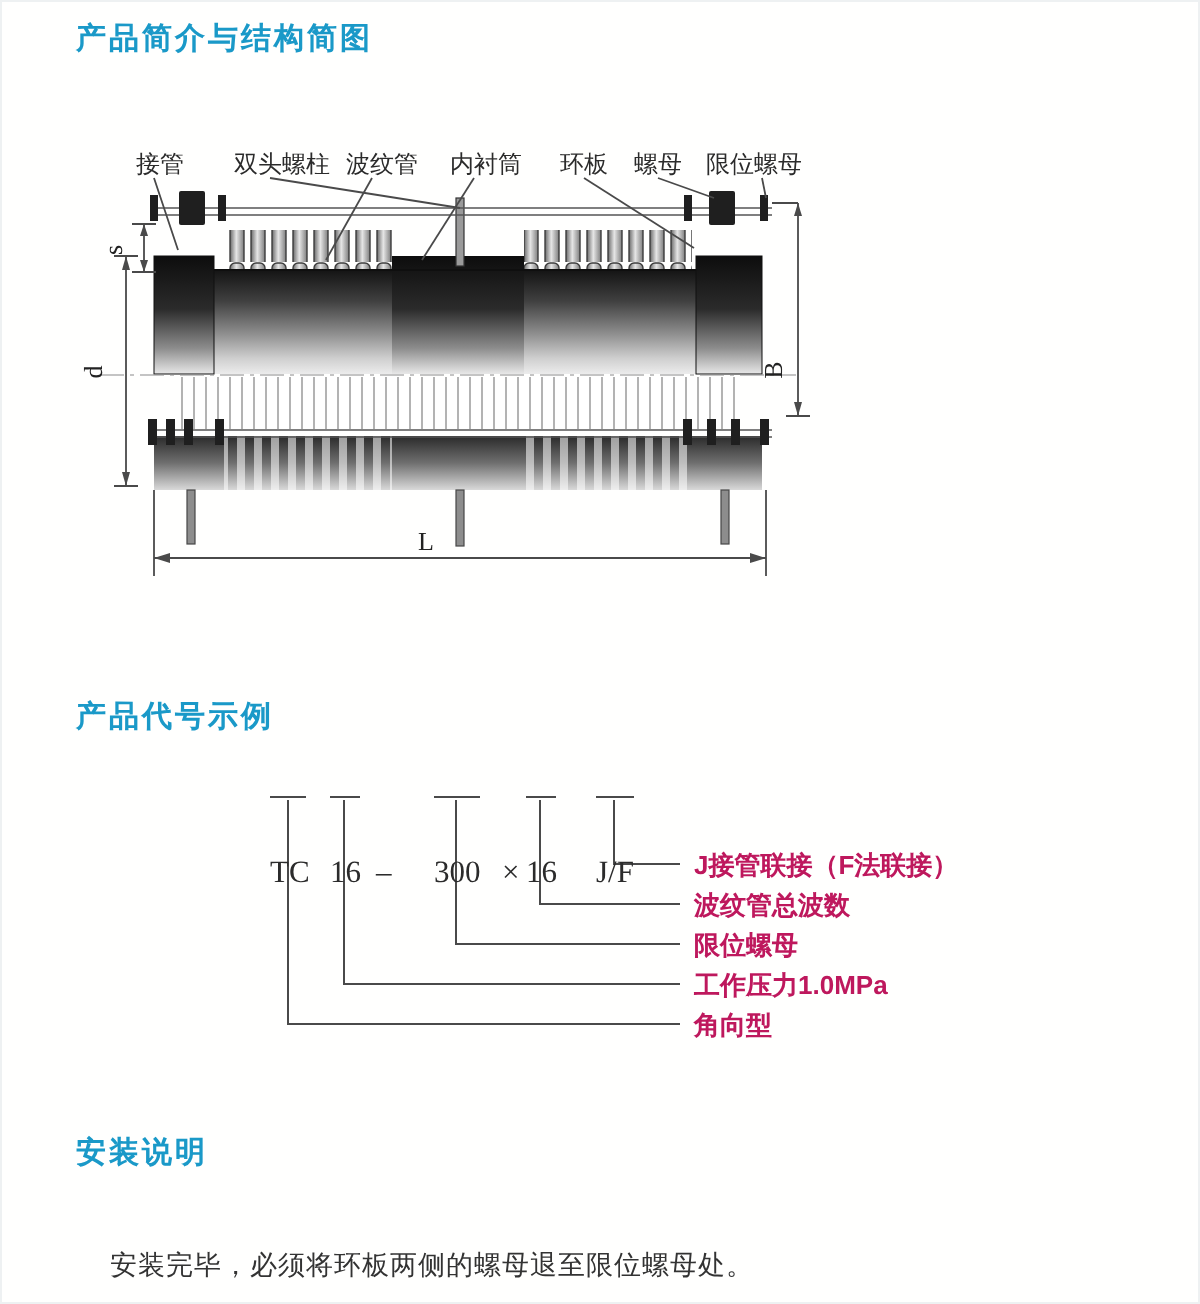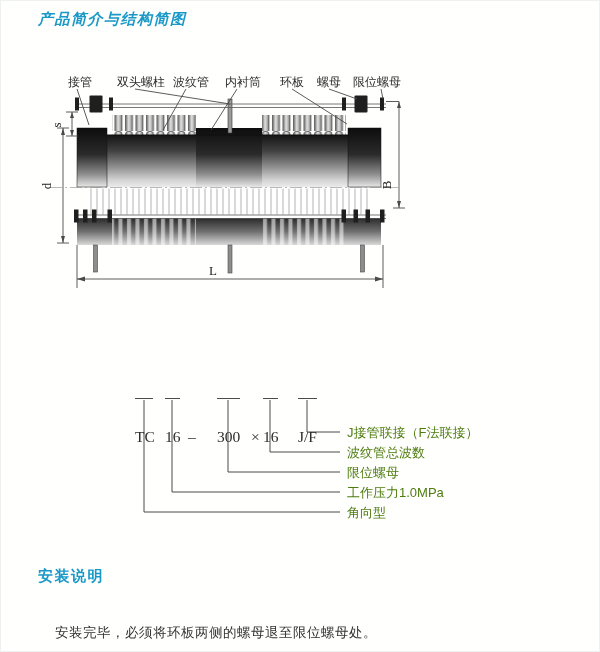--- a/index.html
+++ b/index.html
@@ -13,32 +13,32 @@
   .diagram svg{position:absolute;left:0;top:0;}
   .plabel{font-family:"Liberation Sans",sans-serif;font-size:12px;fill:#2b2b2b;font-weight:500;}
   .dim{font-family:"Liberation Serif",serif;font-size:13px;fill:#222;}
   .ln{stroke:#4a4a4a;stroke-width:0.9;fill:none;}
   .thin{stroke:#555;stroke-width:0.8;fill:none;}
   
   .codes{position:absolute;left:125px;top:380px;width:440px;height:155px;}
   .codes svg{position:absolute;left:0;top:0;}
   .codepart{position:absolute;top:0;font-family:"Liberation Serif",serif;
             font-size:15.5px;color:#2b2b2b;white-space:nowrap;margin-top:48px;}
-  .anno{position:absolute;left:222px;height:16px;font-size:13px;color:#4d7c0f;
-        font-weight:400;white-space:nowrap;}
+  .anno{position:absolute;left:222px;height:16px;font-size:13px;color:#be185d;
+        font-weight:700;white-space:nowrap;}
   
   .install-line{position:absolute;left:55px;font-size:13.5px;color:#333;
                 font-weight:500;letter-spacing:0.5px;white-space:nowrap;}
 </style>
 </head>
 <body>
 
 <div class="page">
 
-  <div class="sec-title" style="left:38px;top:10px;font-style:italic;">产品简介与结构简图</div>
+  <div class="sec-title" style="left:38px;top:10px;">产品简介与结构简图</div>
 
   <div class="diagram">
     <svg width="425" height="237" viewBox="0 0 425 237" xmlns="http://www.w3.org/2000/svg">
       <defs>
         <linearGradient id="bodyG" x1="0" y1="0" x2="0" y2="1">
           <stop offset="0" stop-color="#141414"></stop>
             <stop offset="0.3" stop-color="#404040"></stop>
           <stop offset="0.62" stop-color="#909090"></stop>
             <stop offset="0.85" stop-color="#cfcfcf"></stop>
           <stop offset="1" stop-color="#ececec"></stop>
@@ -147,20 +147,21 @@
       <text class="plabel" x="28" y="18">接管</text>
       <text class="plabel" x="77" y="18">双头螺柱</text>
       <text class="plabel" x="133" y="18">波纹管</text>
       <text class="plabel" x="185" y="18">内衬筒</text>
       <text class="plabel" x="240" y="18">环板</text>
       <text class="plabel" x="277" y="18">螺母</text>
       <text class="plabel" x="313" y="18">限位螺母</text>
     </svg>
   </div>
 
+  <div class="sec-title" style="left:38px;top:349px;">产品代号示例</div>
 
   <div class="codes">
     <svg width="440" height="155" viewBox="0 0 440 155" xmlns="http://www.w3.org/2000/svg">
       <g stroke="#4a4a4a" stroke-width="1" fill="none">
         <path d="M10,18.5 H28 M40,18.5 H55 M92,18.5 H115 M138,18.5 H153 M173,18.5 H192"></path>
         <path d="M19,20 V132 H215"></path>
         <path d="M47,20 V112 H215"></path>
         <path d="M103,20 V92 H215"></path>
         <path d="M145,20 V72 H215"></path>
         <path d="M182,20 V52 H215"></path>

